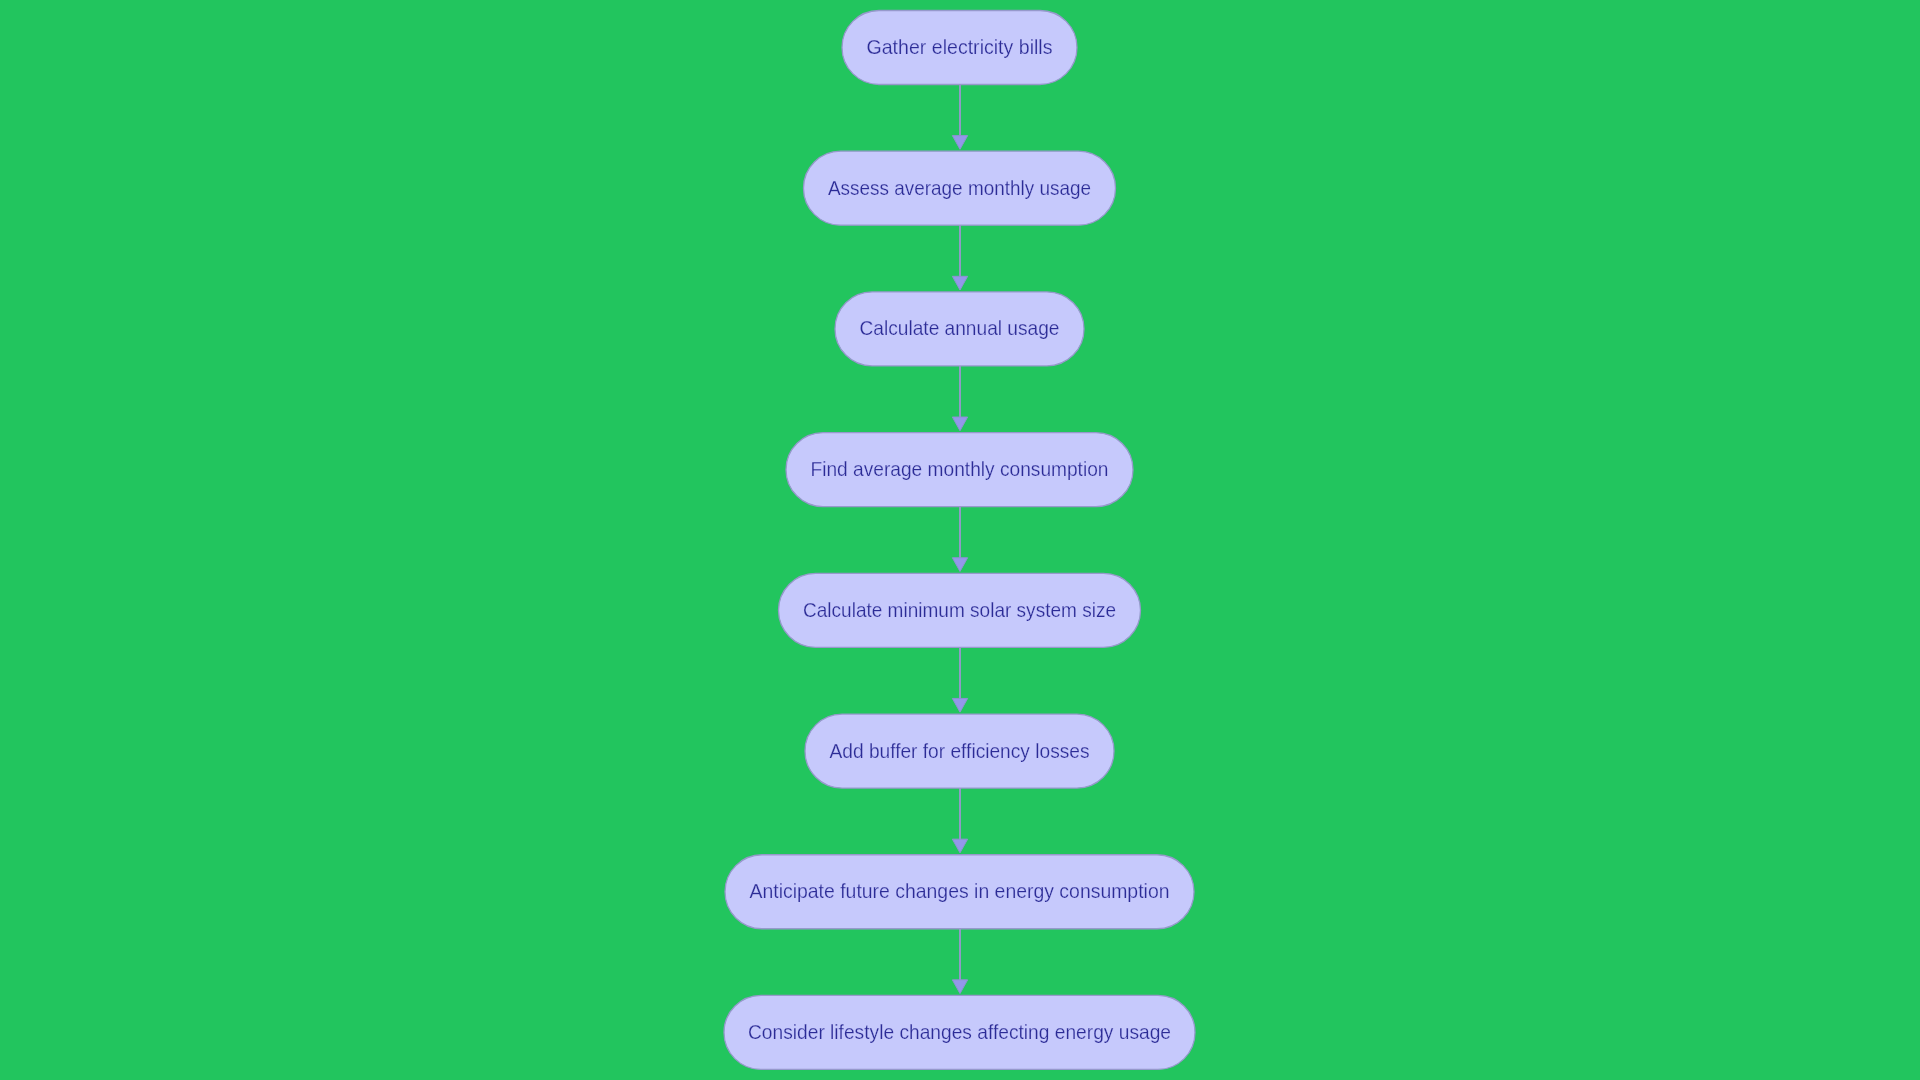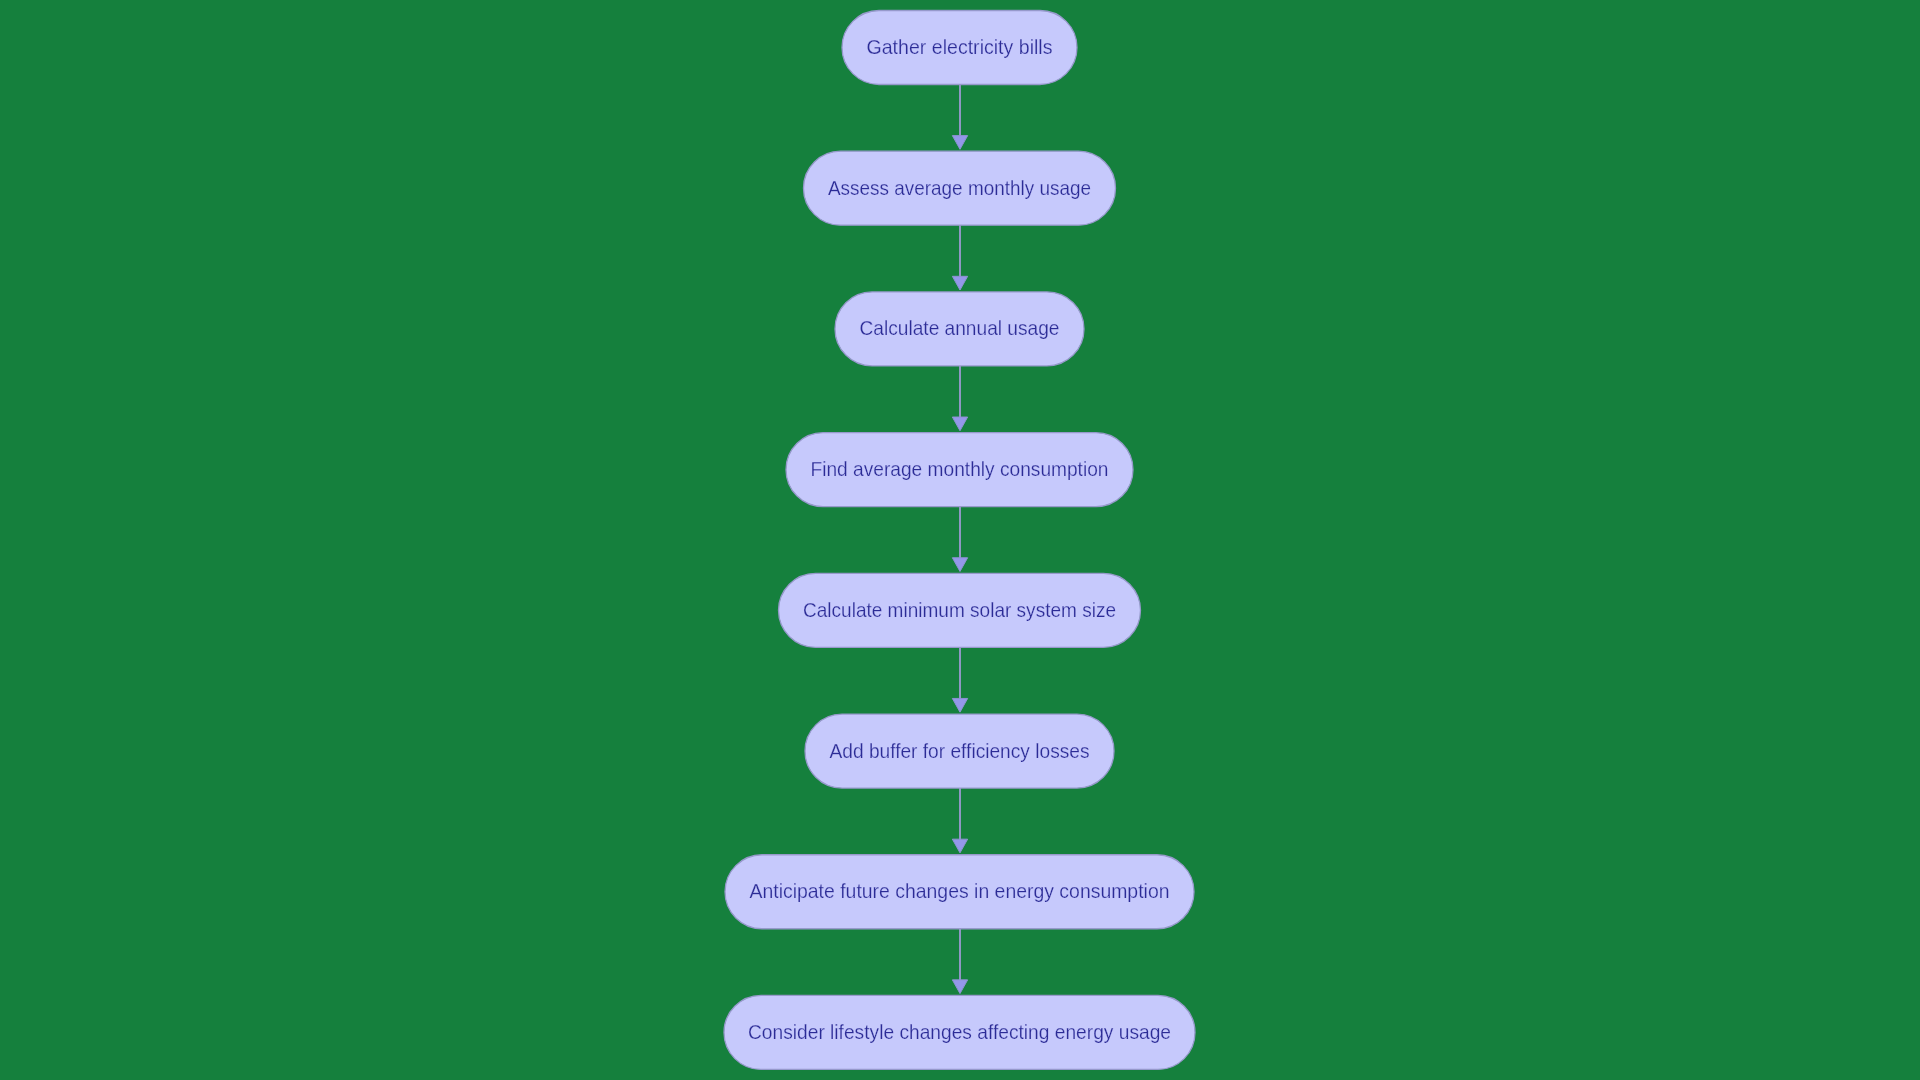--- a/index.html
+++ b/index.html
@@ -1,18 +1,18 @@
 <!DOCTYPE html>
 <html><head>
 <meta charset="utf-8">
 <style>
   html,body{margin:0;padding:0;background:#ffffff;}
   body{width:1920px;height:1080px;overflow:hidden;
        font-family:"Liberation Sans",sans-serif;}
-  #stage{position:relative;width:1920px;height:1080px;background:#15803d;}
+  #stage{position:relative;width:1920px;height:1080px;background:#22c55e;}
   svg#flow{position:absolute;left:0;top:0;width:1920px;height:1080px;display:block;
            transform:translateZ(0);}
   .node-shape{}
   .node-label{font-family:"Liberation Sans",sans-serif;text-anchor:middle;}
 </style>
 </head>
 <body style="background: rgb(255, 255, 255);">
 
 <div id="stage">
   <svg id="flow" viewBox="0 0 1920 1080">

